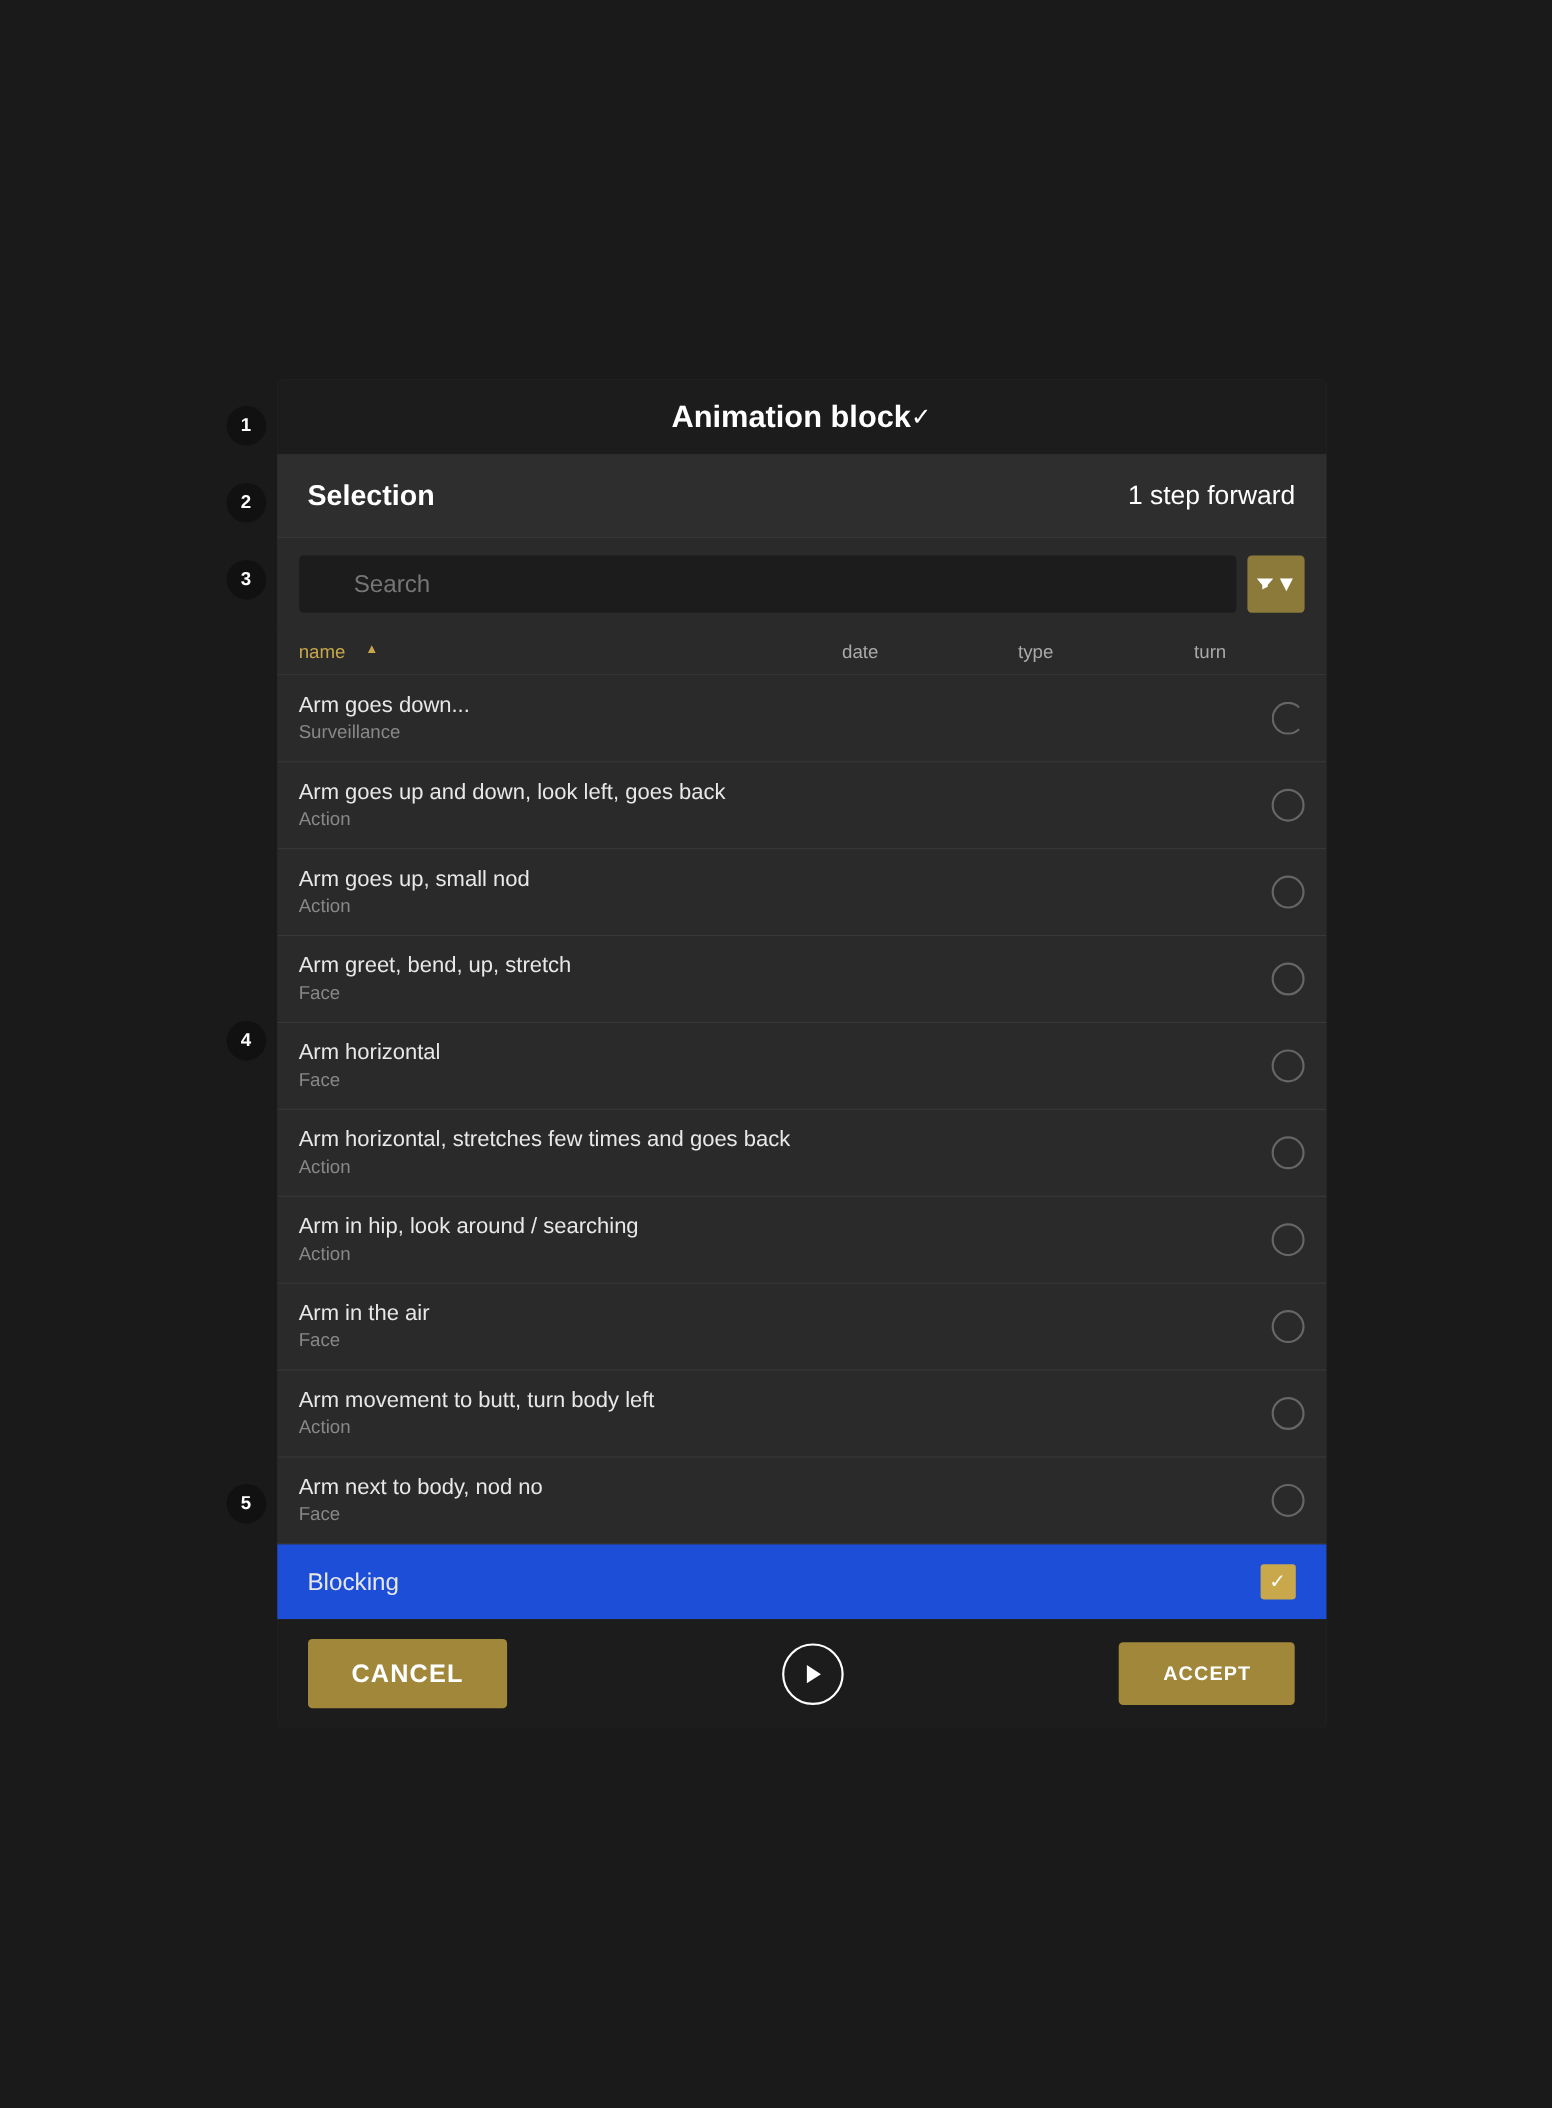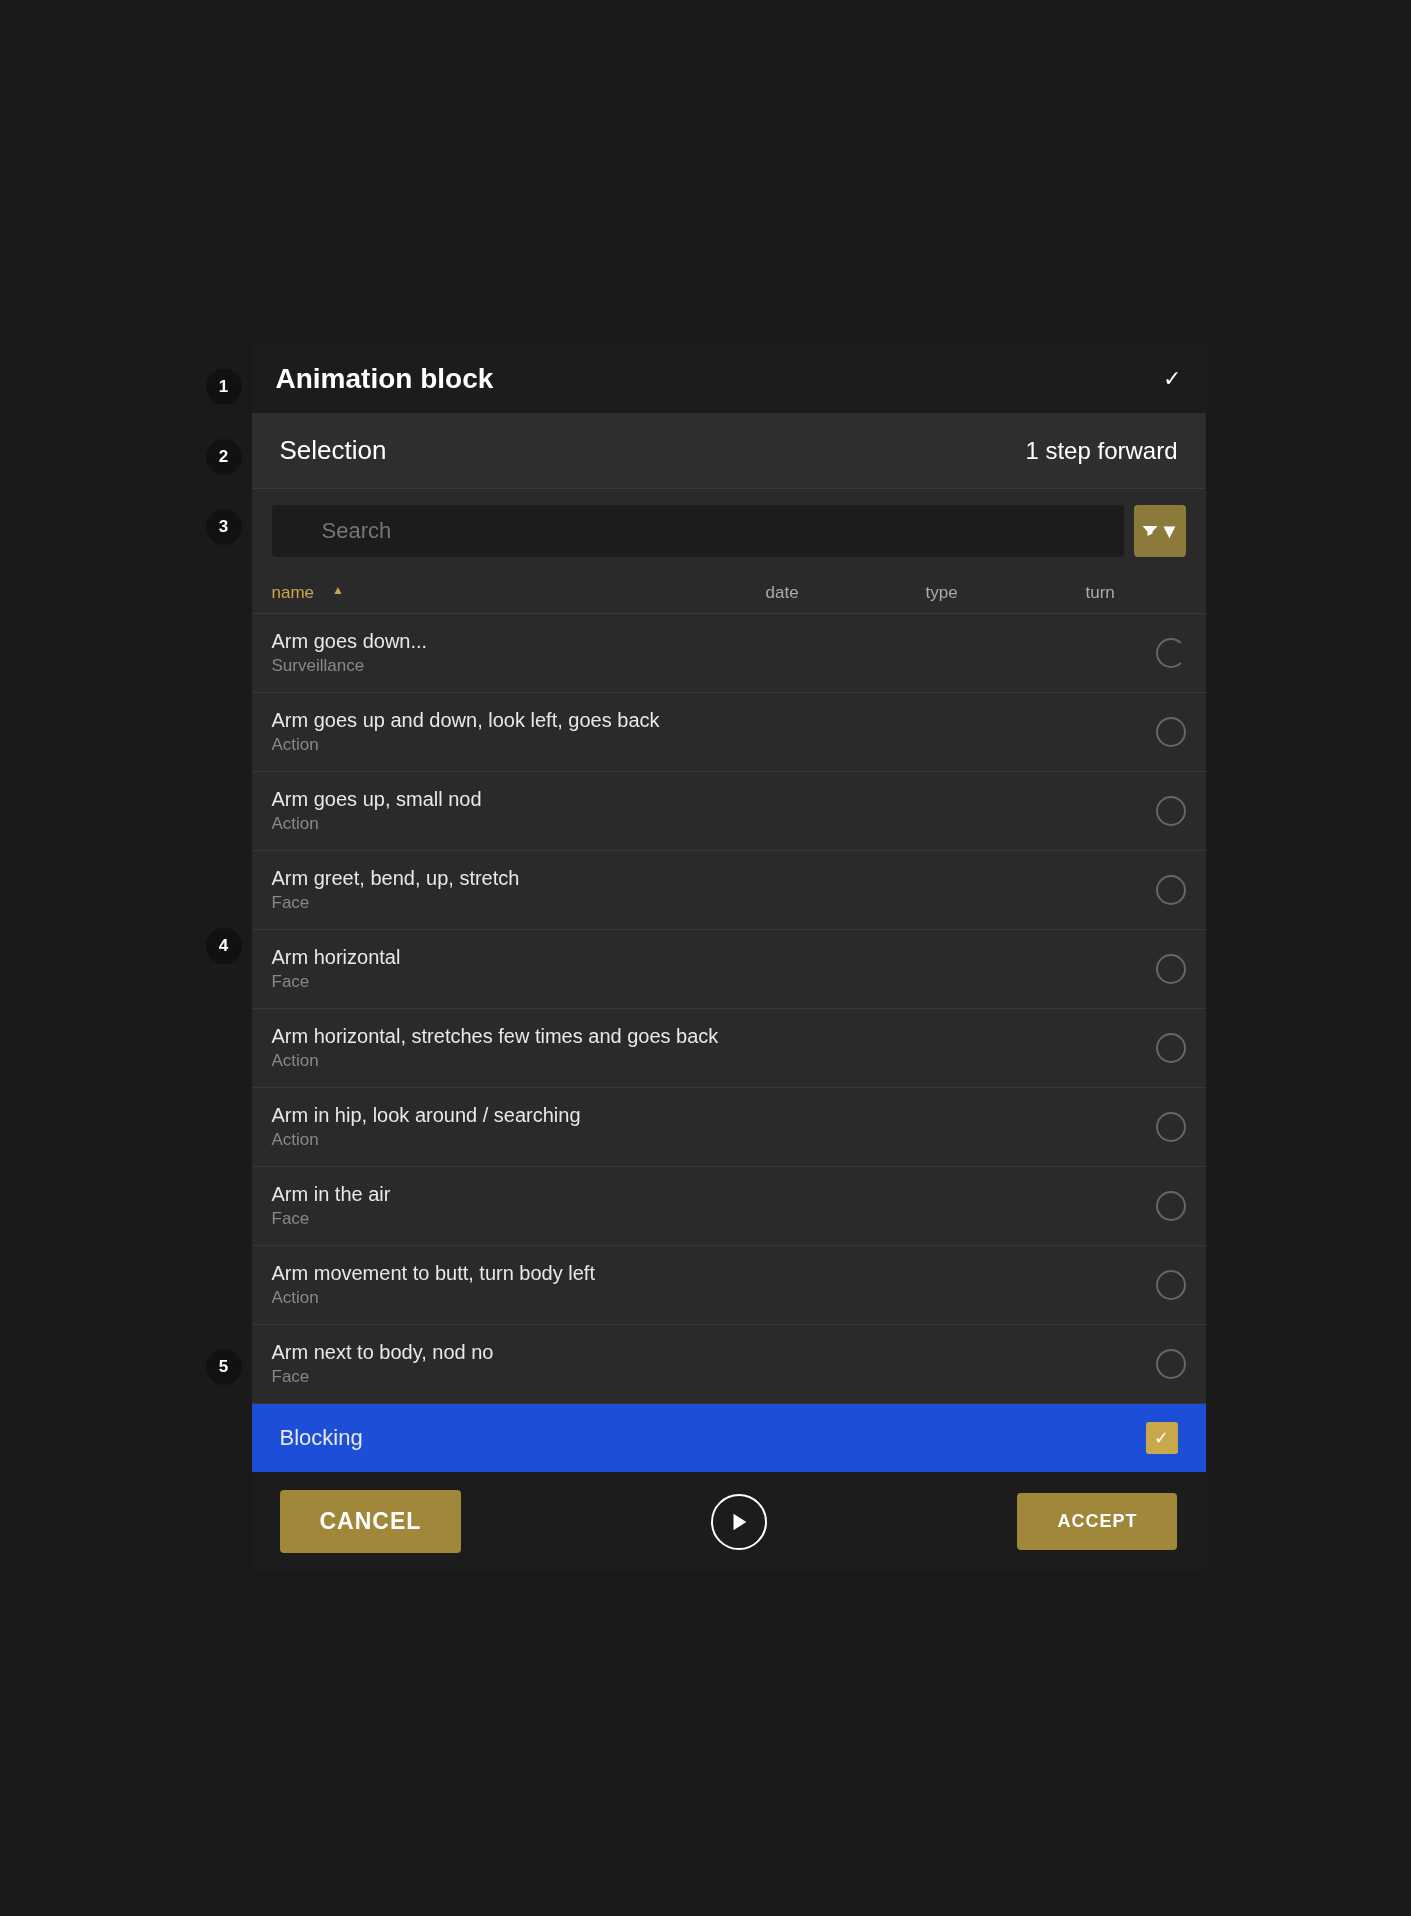--- a/index.html
+++ b/index.html
@@ -16,21 +16,21 @@
       background: #2a2a2a;
       border-radius: 4px;
       overflow: hidden;
       display: flex;
       flex-direction: column;
     }
     .title-bar {
       background: #1c1c1c;
       padding: 18px 24px;
       display: flex;
-      justify-content: space-between;
+      justify-content: center;
       align-items: center;
     }
     .title-bar-text {
       color: #ffffff;
       font-size: 28px;
       font-weight: 600;
     }
     .title-bar-check {
       color: #ffffff;
       font-size: 22px;
@@ -39,21 +39,21 @@
       background: #2e2e2e;
       padding: 22px 28px;
       display: flex;
       justify-content: space-between;
       align-items: center;
       border-bottom: 1px solid #3a3a3a;
     }
     .step-bar-label {
       color: #ffffff;
       font-size: 26px;
-      font-weight: 400;
+      font-weight: 700;
     }
     .step-bar-value {
       color: #ffffff;
       font-size: 24px;
     }
     .search-area {
       padding: 16px 20px;
       background: #2a2a2a;
       display: flex;
       gap: 10px;

